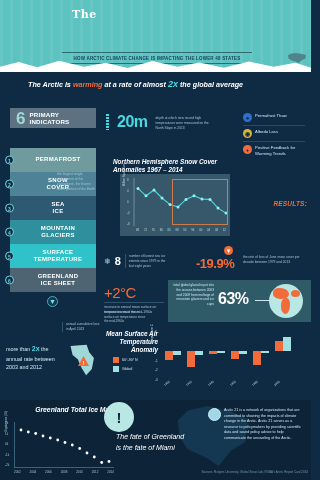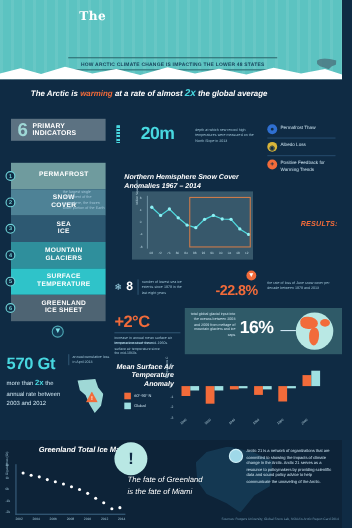--- a/index.html
+++ b/index.html
@@ -87,21 +87,21 @@
     font-size:7px; display:flex; align-items:center; justify-content:center;
   }
 
   
   .snow-note {
     position:absolute; left:57px; top:172px; width:40px;
     font-size:3.4px; color:#9fc4d6; line-height:1.45;
   }
 
   
-  .m20-wrap { position:absolute; left:106px; top:114px; display:flex; gap:19px; align-items:flex-start; }
+  .m20-wrap { position:absolute; left:106px; top:114px; display:flex; gap:8px; align-items:flex-start; }
   .m20-bar { width:3px; height:16px; background:#48d8e0;
              background-image:repeating-linear-gradient(180deg,#48d8e0 0 2px,#0f2b44 2px 3px); }
   .m20 { font-size:16px; font-weight:bold; color:#48d8e0; line-height:1; letter-spacing:-.5px; }
   .m20-note { width:55px; font-size:3.3px; color:#9fc4d6; line-height:1.5; padding-top:2px; }
 
   
   .res-list { position:absolute; right:6px; top:110px; width:62px; }
   .res-item { display:flex; align-items:flex-start; gap:3px; padding:3px 0;
               border-bottom:1px solid #24496a; }
   .res-item:last-child { border-bottom:none; }
@@ -140,21 +140,21 @@
   
   .orange-dot { position:absolute; left:224px; top:246px; width:9px; height:9px;
                 border-radius:50%; background:#f26b3a; color:#fff; font-size:6px;
                 display:flex; align-items:center; justify-content:center; }
   .s199 { position:absolute; left:196px; top:256px; font-size:13px; font-weight:bold;
           color:#f26b3a; letter-spacing:-.5px; }
   .s199-note { position:absolute; left:243px; top:255px; width:60px;
                font-size:3.3px; color:#9fc4d6; line-height:1.45; }
 
   
-  .s2c { position:absolute; left:104px; top:284px; font-size:15px; font-weight:bold;
+  .s2c { position:absolute; left:104px; top:284px; font-size:15px; font-weight:normal;
          color:#f26b3a; letter-spacing:-.5px; }
   .s2c-note { position:absolute; left:104px; top:302px; width:60px;
               font-size:3.3px; color:#9fc4d6; line-height:1.45;
               border-top:1px solid #2e5470; padding-top:2px; }
 
   
   .p67-panel { position:absolute; left:168px; top:280px; width:143px; height:42px;
                background:#2f5a68; }
   .p67-note { position:absolute; left:172px; top:283px; width:42px;
               font-size:3.3px; color:#cfe6f2; line-height:1.45; text-align:right; }
@@ -367,37 +367,36 @@
     </div>
   <div class="sc-hl"></div>
 
   <div class="s8">
     <span class="flake">❄</span>
     <span class="v">8</span>
     <span class="n">number of lowest sea ice extents since 1979 in the last eight years</span>
   </div>
 
   <div class="orange-dot">▼</div>
-  <div class="s199">-22.8%</div>
+  <div class="s199">-19.9%</div>
   <div class="s199-note">the rate of loss of June snow cover per decade between 1979 and 2013</div>
 
   <div class="s2c">+2°C</div>
   <div class="s2c-note">increase in annual mean surface air temperature since the mid-1960s</div>
 
   <div class="p67-panel"></div>
   <div class="p67-note">total global glacial input into the oceans between 2003 and 2009 from meltage of mountain glaciers and ice caps</div>
-  <div class="p67">16%</div>
+  <div class="p67">63%</div>
   <div class="globe-line"></div>
   <div class="globe">
     <span class="land l1"></span>
       <span class="land l2"></span>
       <span class="land l3"></span>
   </div>
 
-  <div class="gt570">570 Gt</div>
   <div class="gt570-note">annual cumulative loss in April 2013</div>
   <div class="gt570-sub">
     <span>more than </span><b>2x</b><span> the annual rate between 2003 and 2012</span>
   </div>
   <div class="fl-map"></div>
   <div class="fl-warn">!</div>
 
   <div class="msat-note">increase in annual mean surface air temperature since the mid-1960s</div>
   <div class="msat-title">Mean Surface Air Temperature Anomaly</div>
   <div class="msat-legend" id="msat-legend">

